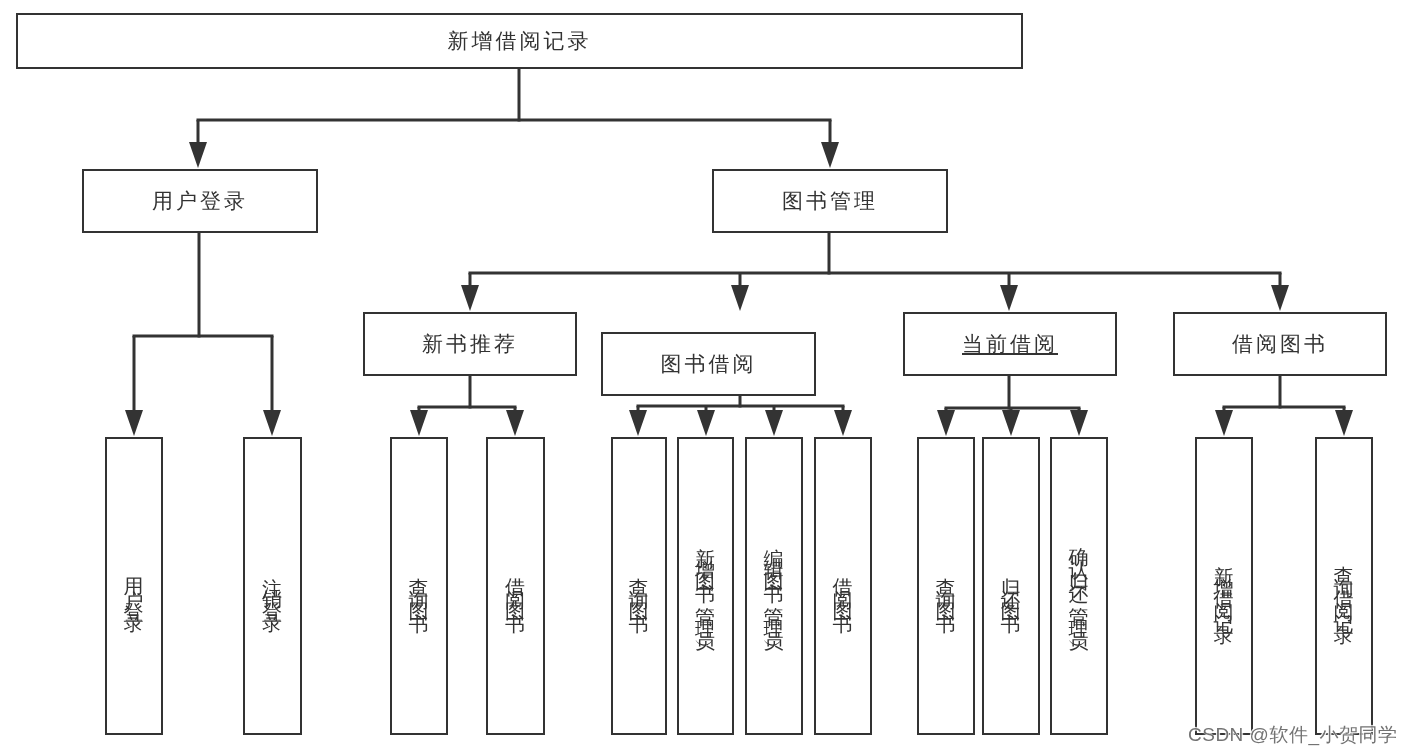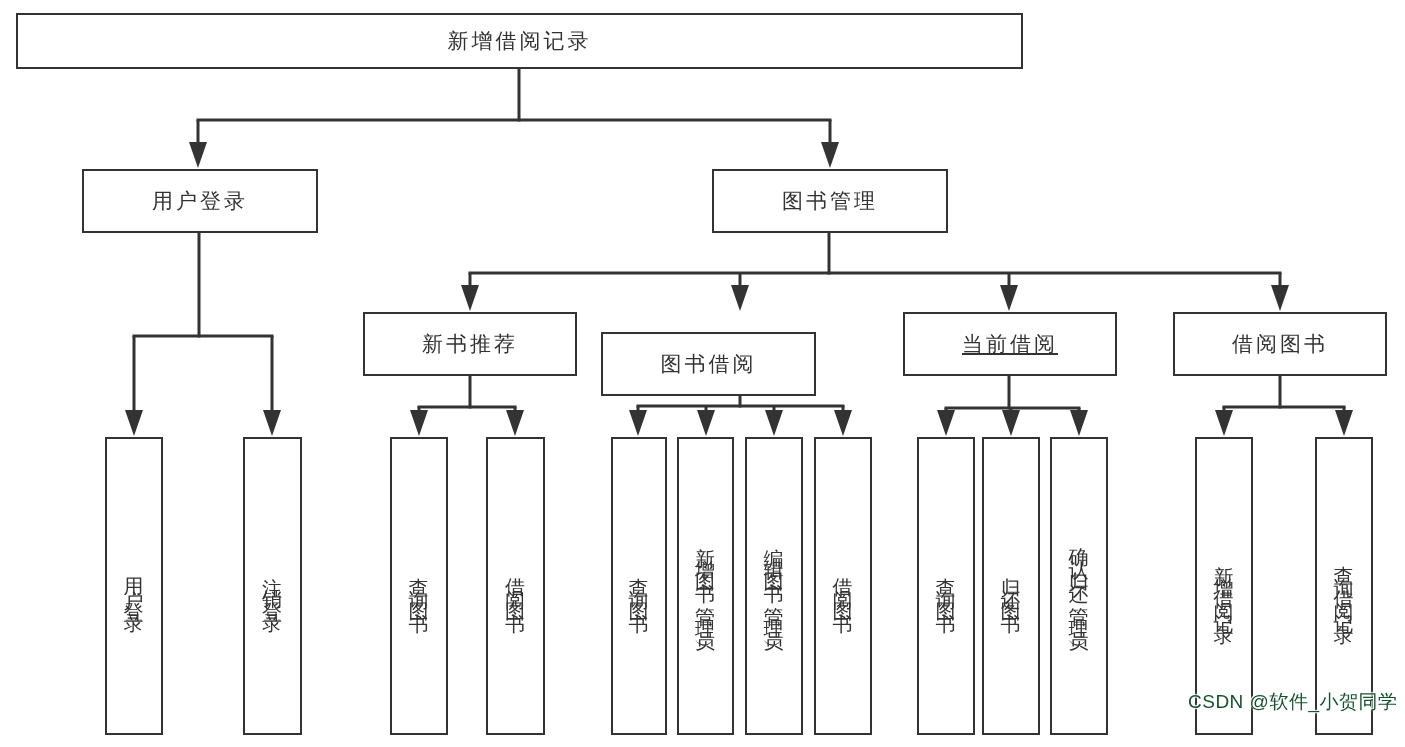--- a/index.html
+++ b/index.html
@@ -57,23 +57,23 @@
   .lf7  { left: 745px; }
   .lf8  { left: 814px; }
   .lf9  { left: 917px; }
   .lf10 { left: 982px; }
   .lf11 { left: 1050px; }
   .lf12 { left: 1195px; }
   .lf13 { left: 1315px; }
   .watermark {
     position: absolute;
     left: 1188px;
-    top: 689px;
+    top: 722px;
     font-size: 19px;
-    color: #14532d;
+    color: #737373;
     letter-spacing: 0.5px;
     white-space: nowrap;
     z-index: 5;
     text-shadow: 1px 1px 0 rgba(255,255,255,0.9), -1px -1px 0 rgba(255,255,255,0.9), 0 0 3px rgba(255,255,255,0.8);
   }
 </style>
 </head>
 <body>
 
 <div class="canvas">

